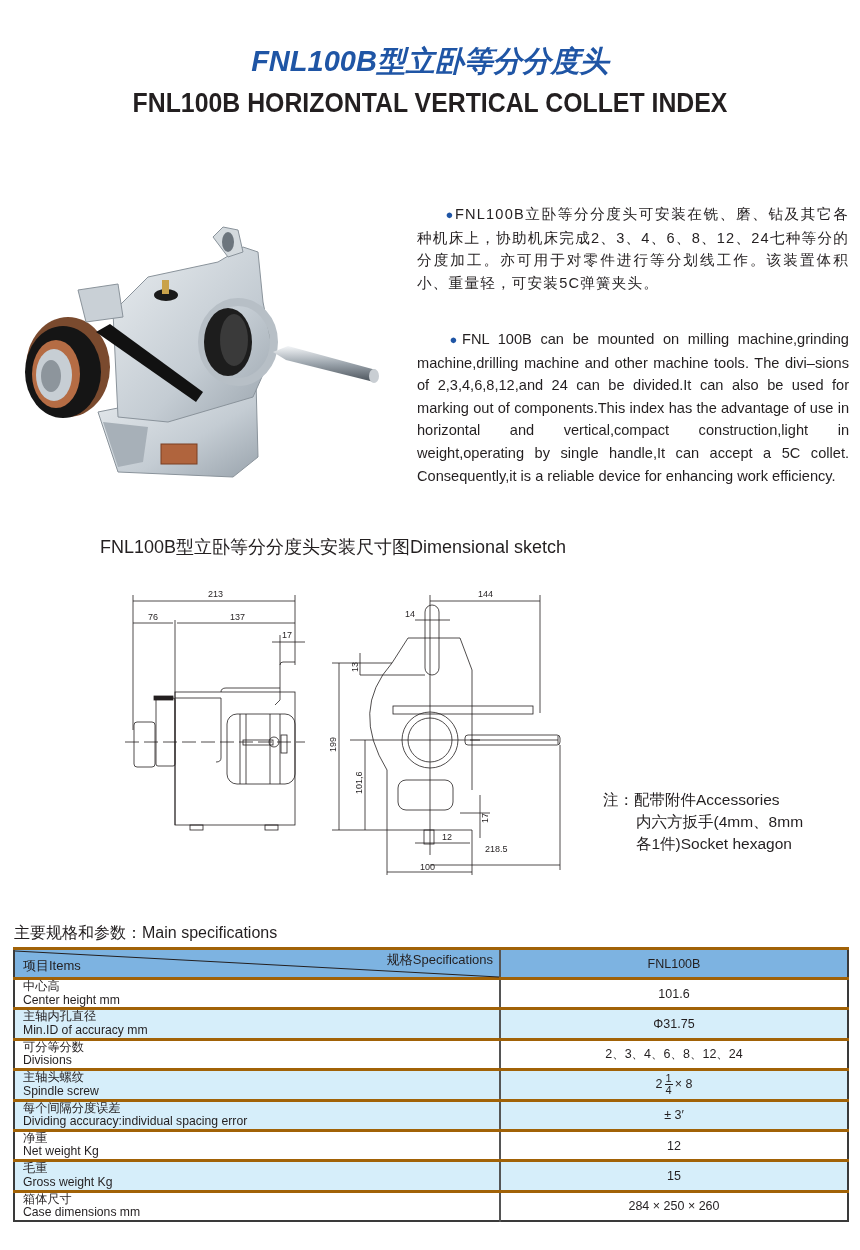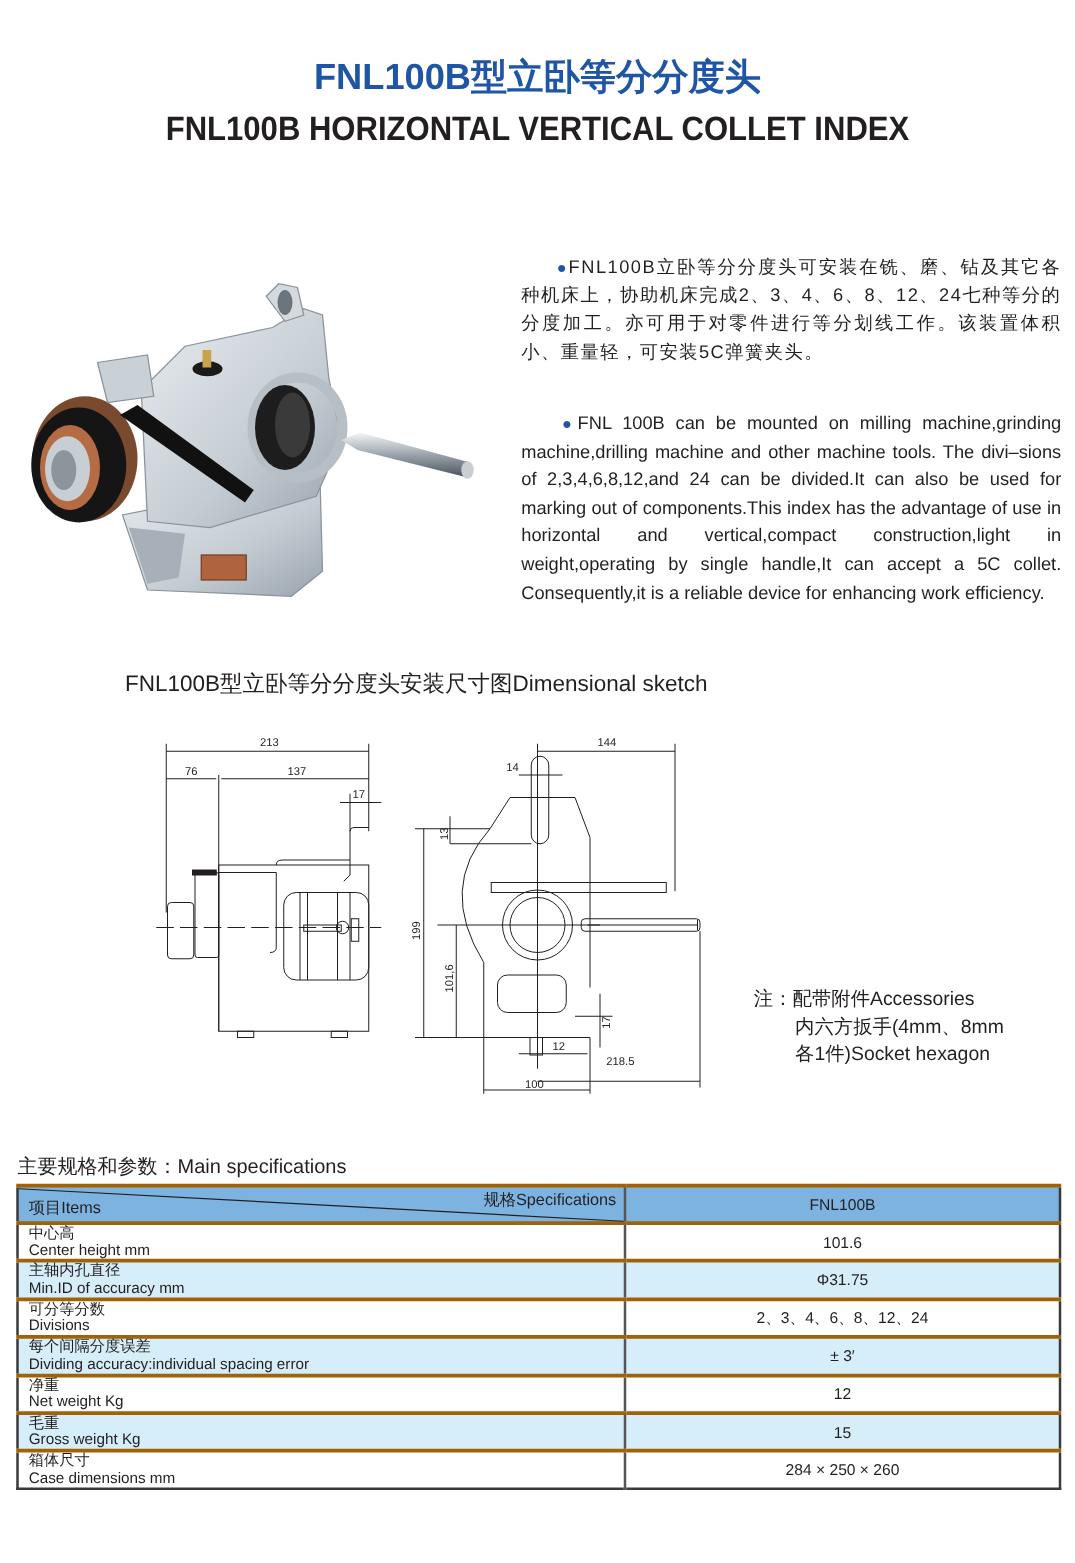--- a/index.html
+++ b/index.html
@@ -1,17 +1,17 @@
 <!DOCTYPE html>
 <html><head>
 <meta charset="utf-8">
 <style>
   html, body { margin: 0; padding: 0; background: #ffffff; }
   body { width: 860px; height: 1250px; position: relative; overflow: hidden; font-family: "Liberation Sans", "DejaVu Sans", sans-serif; color: #231f20; }
-  .title-cn { position: absolute; top: 42px; left: 0; width: 860px; text-align: center; font-size: 29px; font-weight: bold; color: #1f55a5; letter-spacing: 0px; font-family: "Liberation Sans", "DejaVu Sans", sans-serif; }
+  .title-cn { position: absolute; top: 42px; left: 0; width: 860px; text-align: center; font-size: 29px; font-weight: bold; color: #1f55a5; letter-spacing: 0px; font-family: "Liberation Sans", "DejaVu Sans", sans-serif; font-style: italic; }
   .title-en { position: absolute; top: 88px; left: 0; width: 860px; text-align: center; font-size: 27px; font-weight: bold; color: #231f20; transform: scaleX(0.92); transform-origin: center; }
   .photo { position: absolute; left: 18px; top: 222px; width: 362px; height: 262px; }
   .desc { position: absolute; left: 417px; width: 432px; font-size: 14.6px; line-height: 22.6px; text-align: justify; color: #231f20; }
   .desc-cn { top: 203px; letter-spacing: 1.2px; }
   .desc-en { top: 328px; }
   .bullet { color: #1f55a5; font-size: 13px; }
   .indent { display: inline-block; width: 28px; }
   .sketch-title { position: absolute; top: 535px; left: 100px; font-size: 18px; color: #231f20; }
   .sketch { position: absolute; left: 120px; top: 580px; width: 450px; height: 300px; }
   .note { position: absolute; left: 603px; top: 789px; font-size: 15.5px; line-height: 22px; color: #231f20; }
@@ -210,20 +210,27 @@
   </tr>
   <tr>
     <td class="item">
           <div>可分等分数</div>
           <div>Divisions</div>
         </td>
     <td class="val">2、3、4、6、8、12、24</td>
   </tr>
   <tr class="alt">
     <td class="item">
+          <div>主轴头螺纹</div>
+          <div>Spindle screw</div>
+        </td>
+    <td class="val"><span>2</span><span class="frac"><span class="num">1</span><span>4</span></span><span>× 8</span></td>
+  </tr>
+  <tr class="alt">
+    <td class="item">
           <div>每个间隔分度误差</div>
           <div>Dividing accuracy:individual spacing error</div>
         </td>
     <td class="val">± 3′</td>
   </tr>
   <tr>
     <td class="item">
           <div>净重</div>
           <div>Net weight Kg</div>
         </td>

